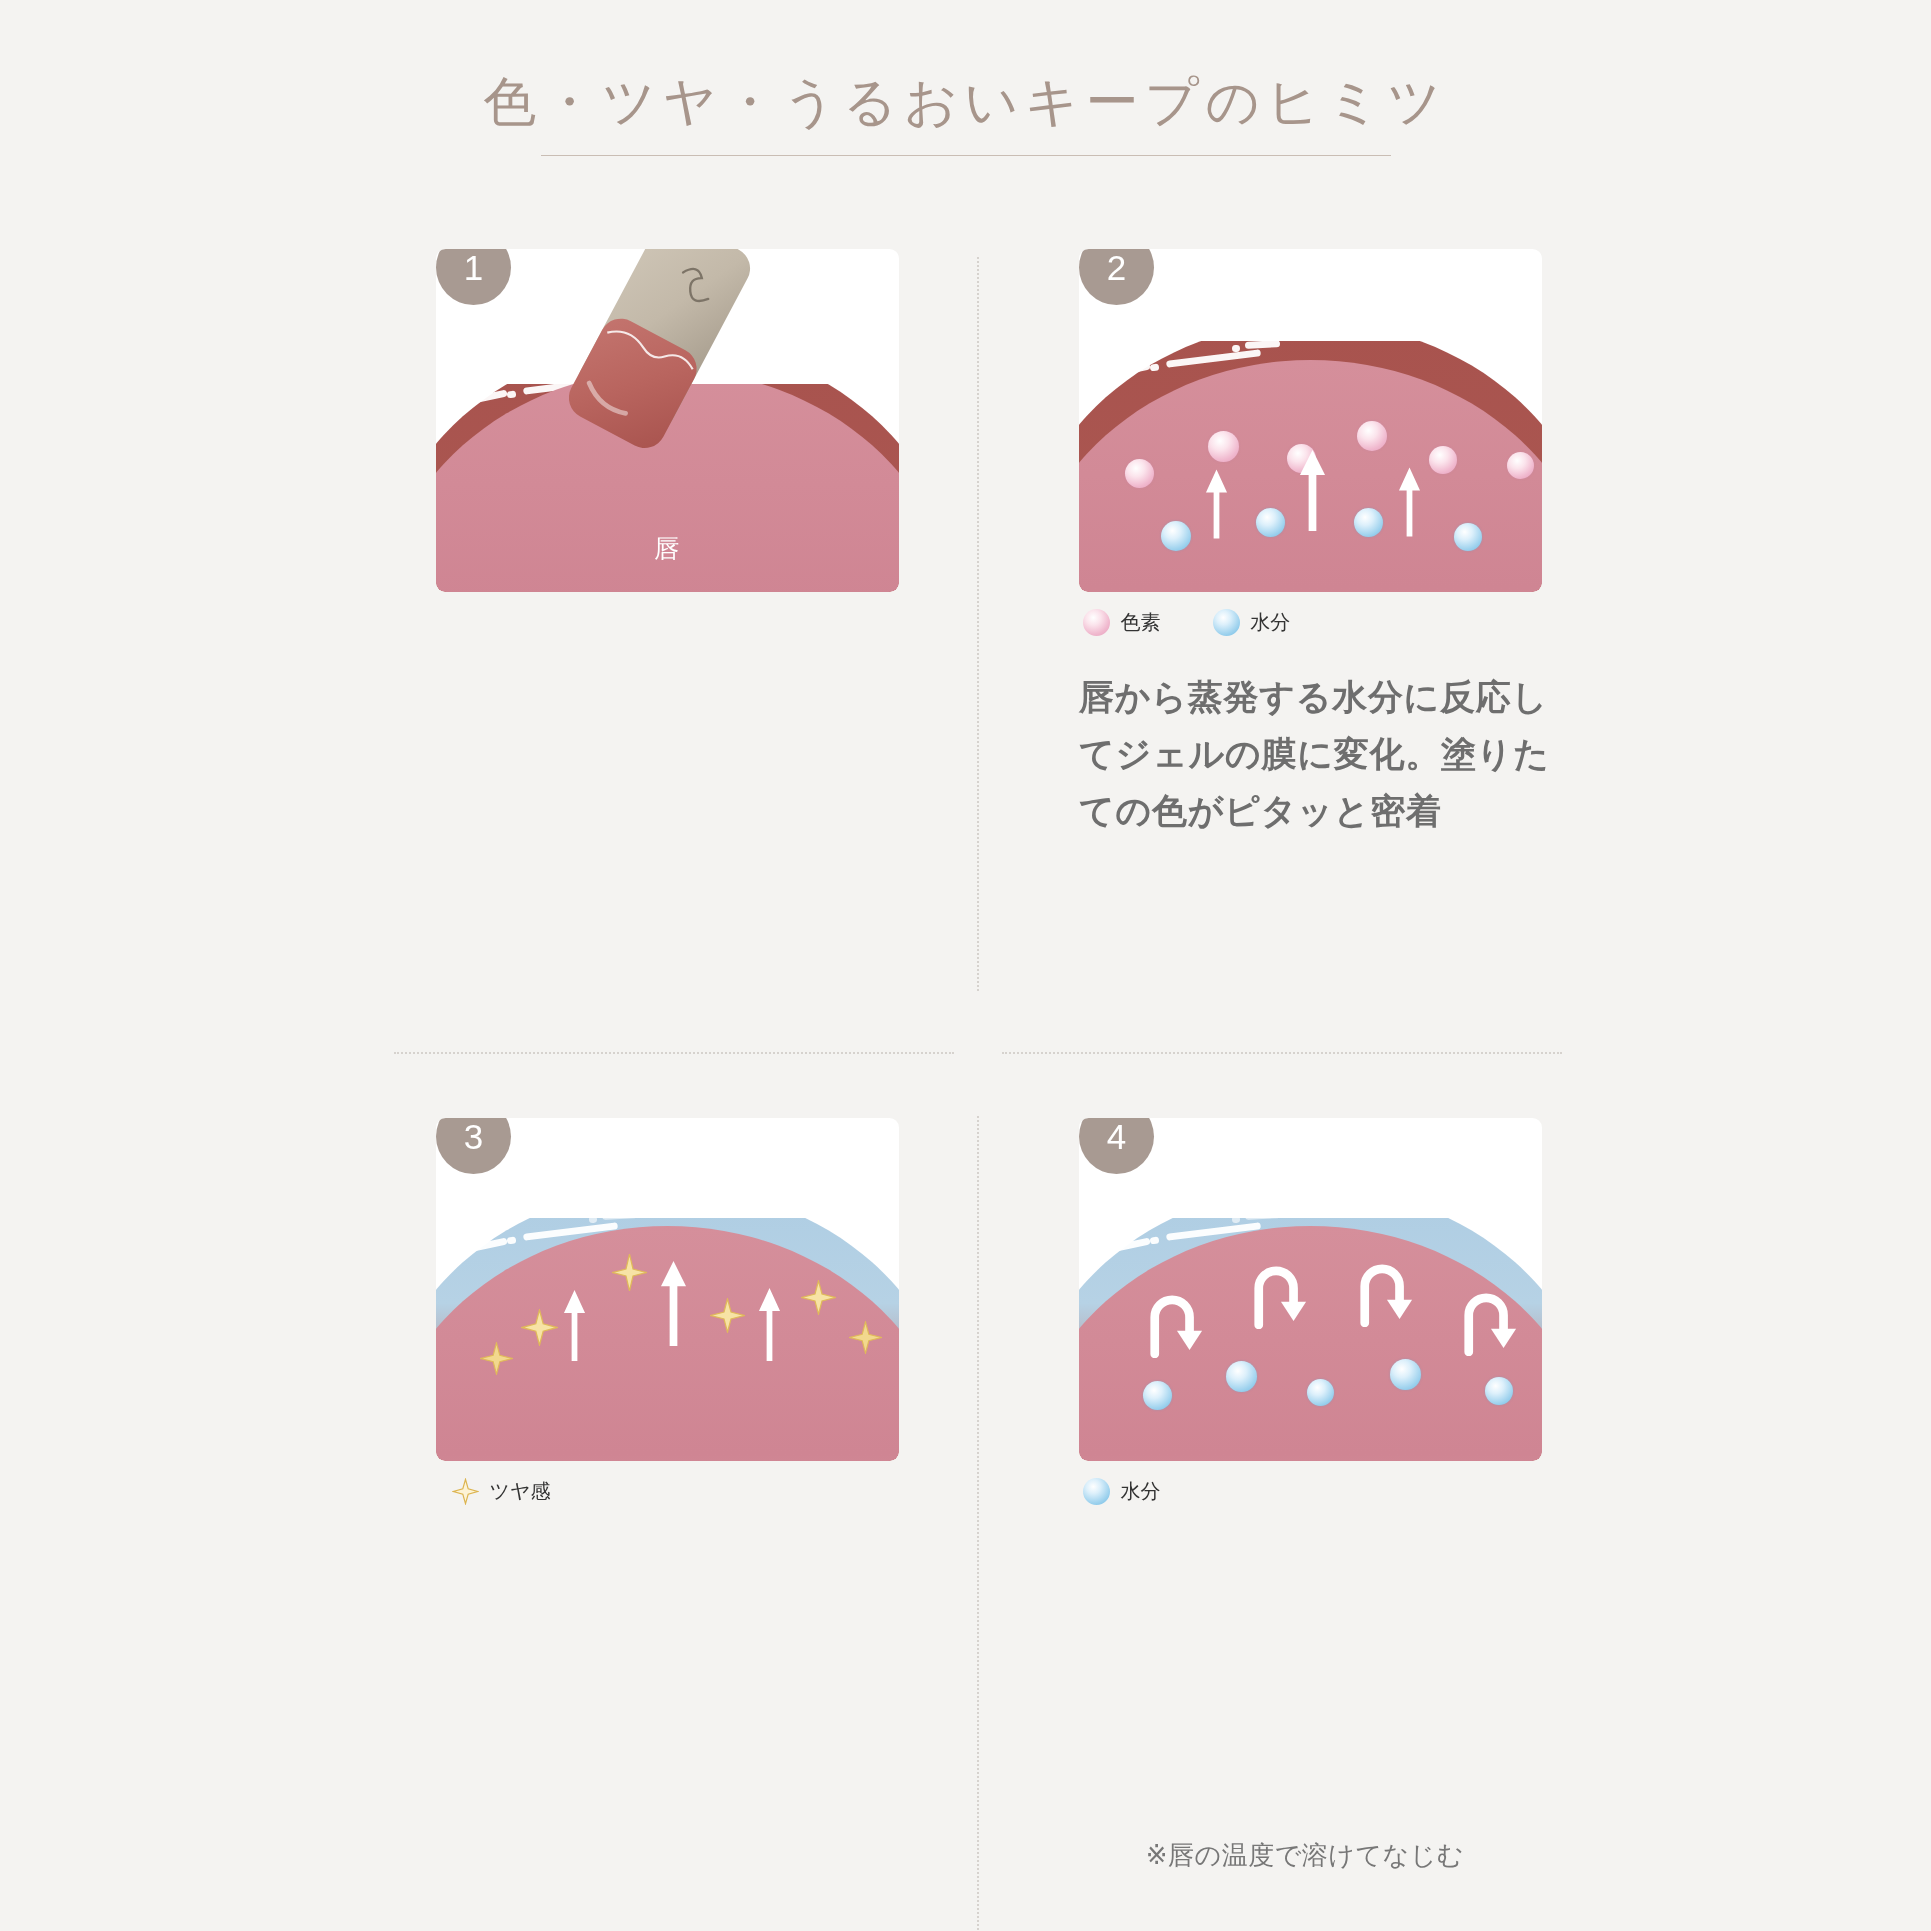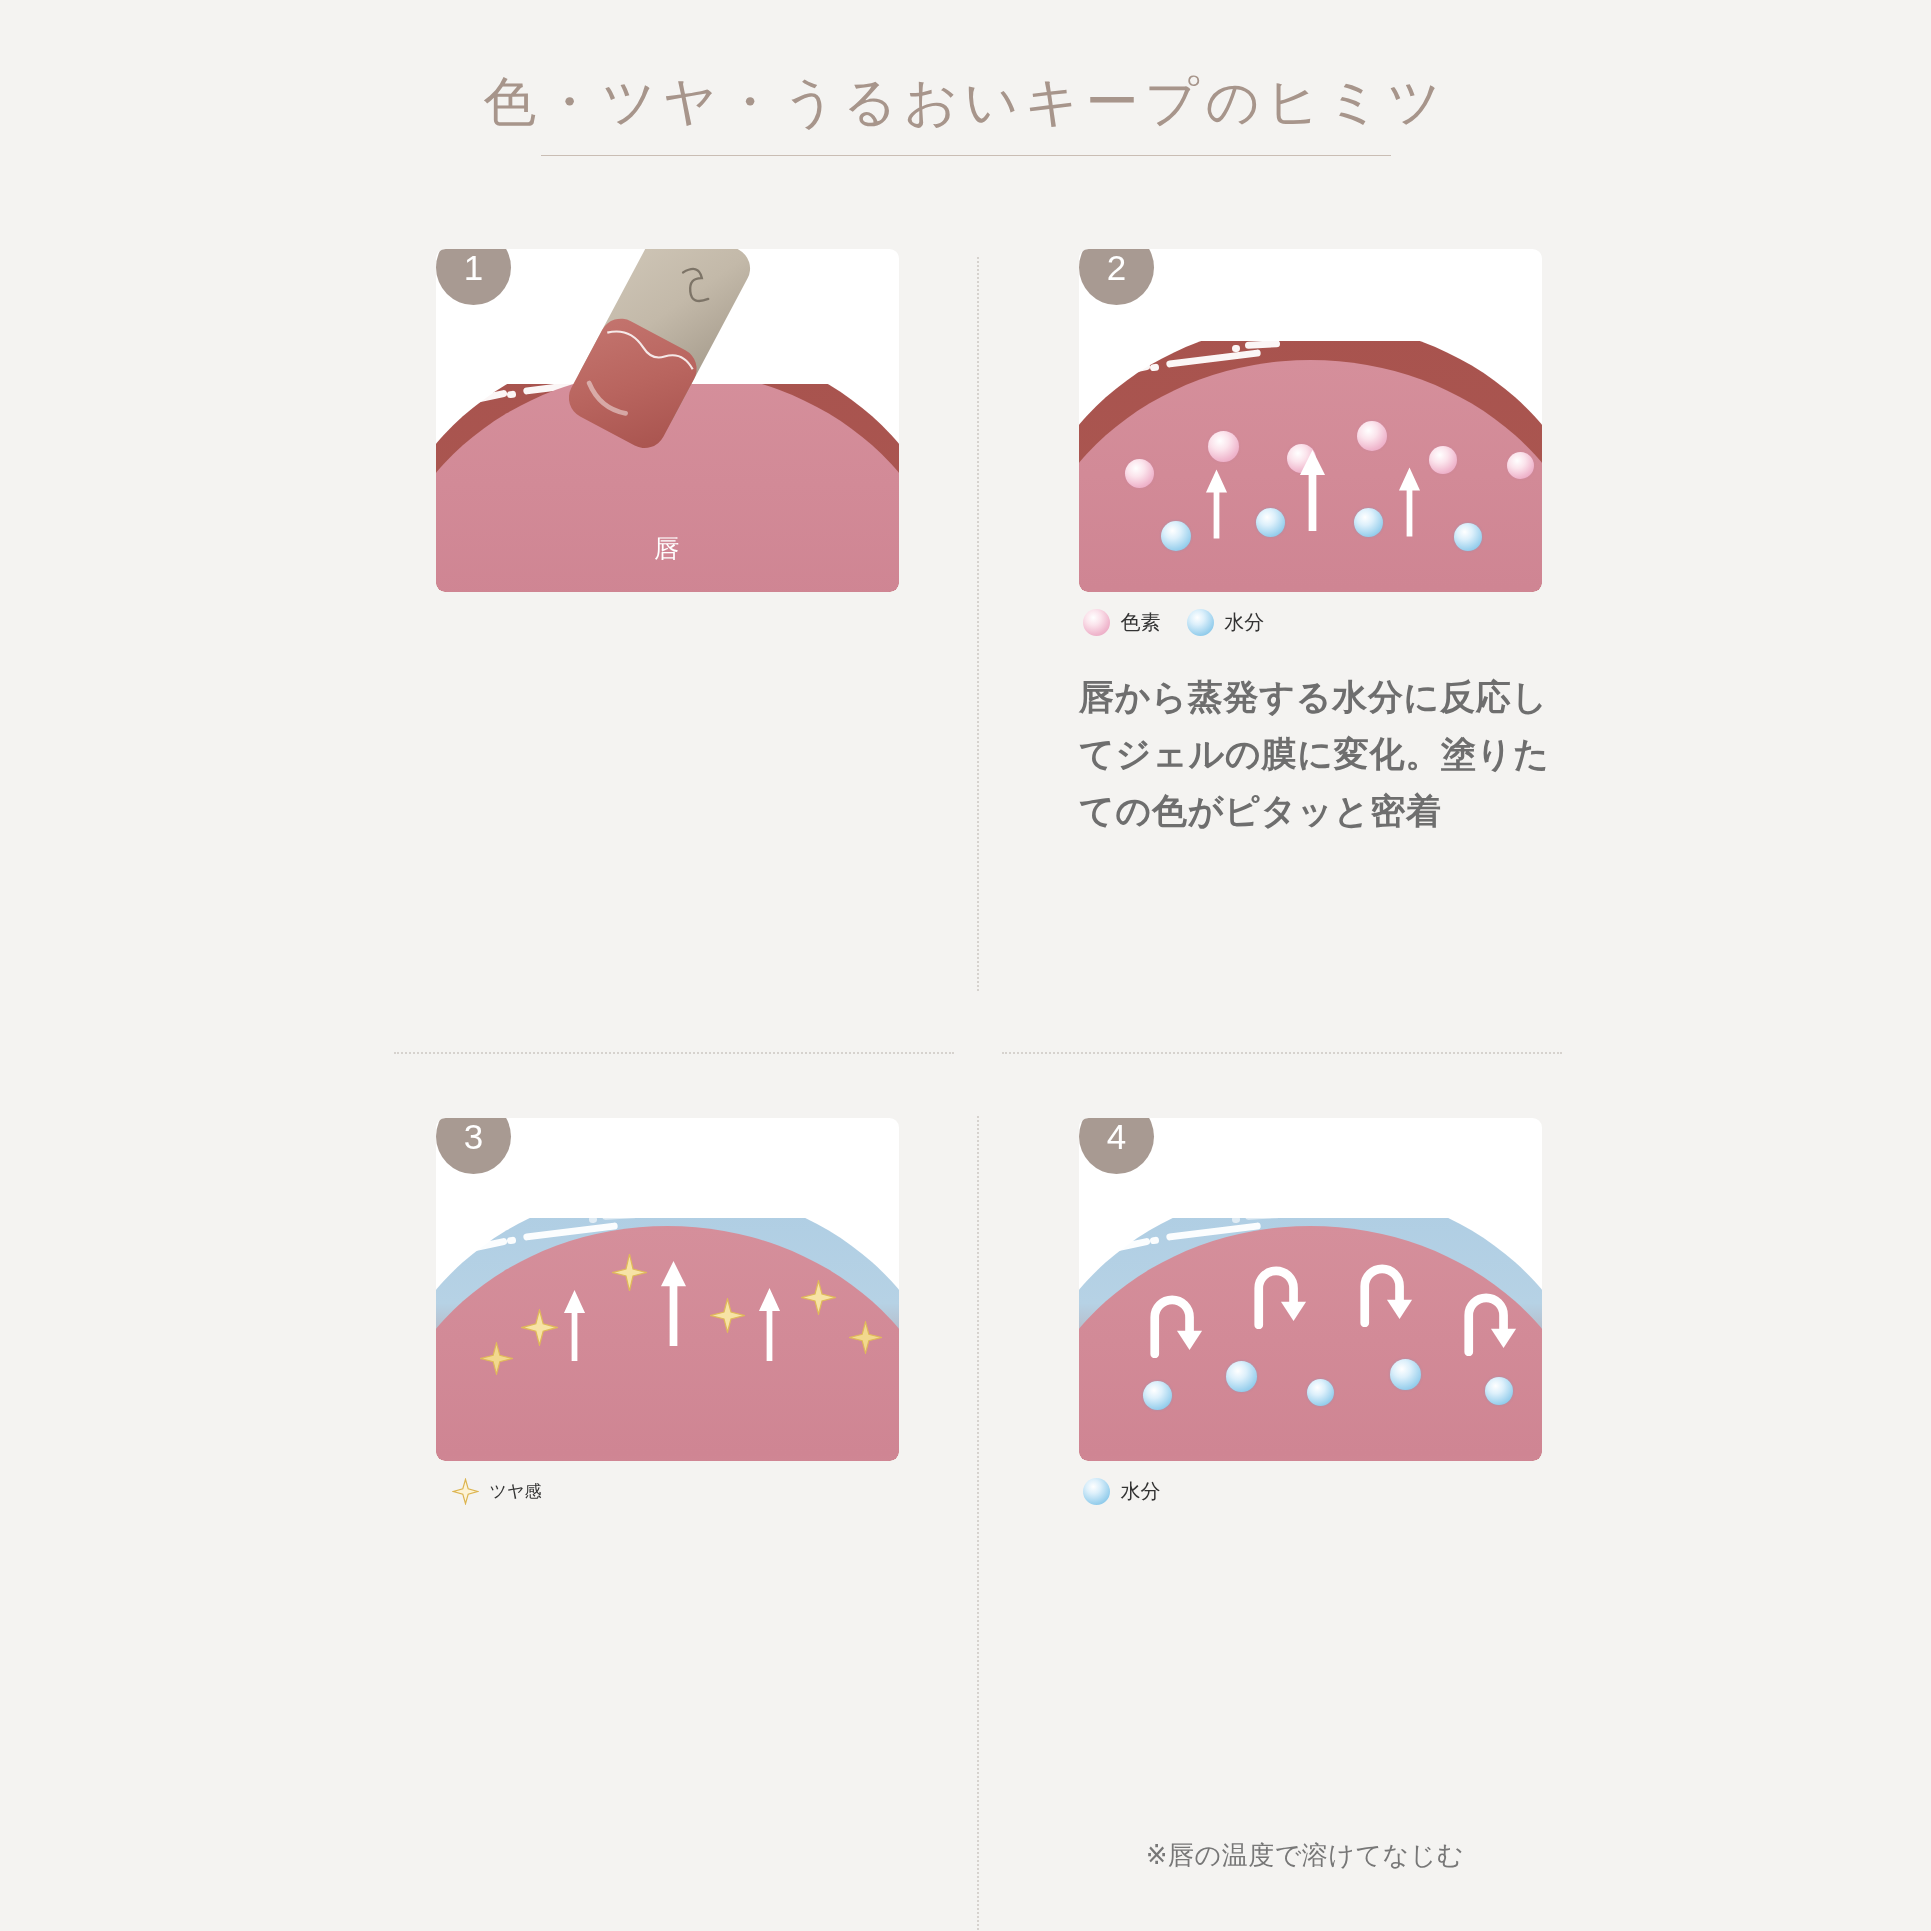--- a/index.html
+++ b/index.html
@@ -98,21 +98,21 @@
   }
 
   
   .arrow-up{position:absolute;z-index:4;}
 
   
   .spark{position:absolute;z-index:4;}
 
   
   .legend{
-    display:flex;align-items:center;gap:5px;margin:17.4px 0 0 25px;
+    display:flex;align-items:center;gap:31px;margin:17.4px 0 0 25px;
     font-size:20px;color:#333;
   }
   .legend .item{display:flex;align-items:center;gap:10.6px;}
   .legend .swatch{width:27px;height:27px;border-radius:50%;display:inline-block;}
   .legend .swatch.pink{background:radial-gradient(circle at 38% 32%,#ffffff 0%,#fbe4ec 30%,#f0b8ce 66%,#e49ab9 100%);}
   .legend .swatch.blue{background:radial-gradient(circle at 38% 32%,#ffffff 0%,#ddf0fb 28%,#9ed2ee 66%,#6cb9e2 100%);}
   .legend.sparkle-legend{margin-left:37px;gap:7.7px;}
 
   
   .caption{
@@ -294,21 +294,21 @@
         <svg class="arrow-up" style="left:322px;top:170px;" width="23" height="73" viewBox="0 0 24 76">
           <path d="M12 0 L23 24 L15 24 L15 76 L9 76 L9 24 L1 24 Z" fill="#ffffff"></path>
         </svg>
       </div>
 
       <div class="legend sparkle-legend">
         <span class="item">
           <svg width="27" height="27" viewBox="0 0 40 40">
             <path d="M20 2 L24 16 L38 20 L24 24 L20 38 L16 24 L2 20 L16 16 Z" fill="#fdf3d6" stroke="#dcb44f" stroke-width="1.8"></path>
           </svg>
-          <span style="font-size:17px;">ツヤ感</span>
+          <span style="font-size:20px;">ツヤ感</span>
         </span>
       </div>
 
     </div>
 
     <div class="cell c4">
       <div class="illus">
         <div class="badge">4</div>
 
 

